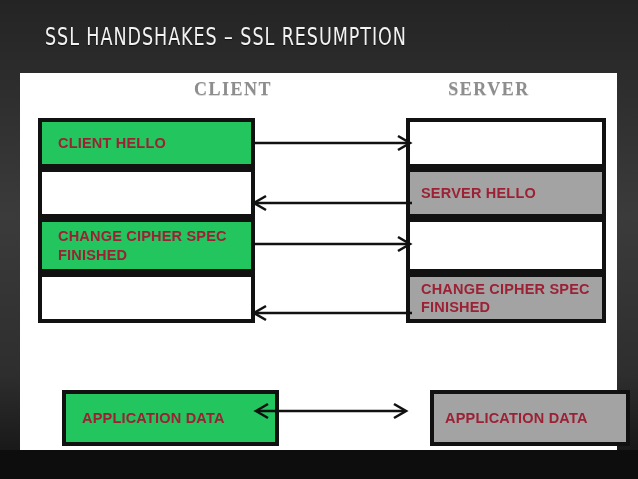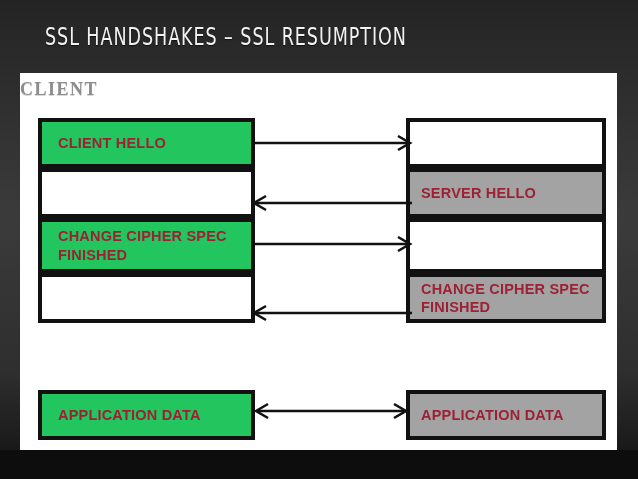--- a/index.html
+++ b/index.html
@@ -31,21 +31,21 @@
   }
   
   .col-caption {
     position:absolute; top:6px;
     font-family:"Liberation Serif","DejaVu Serif",serif;
     font-weight:bold; font-size:18px; letter-spacing:1.5px;
     color:#8d8d8d; text-transform:uppercase;
     text-shadow:0 1px 0 #d9d9d9;
     white-space:nowrap;
   }
-  .col-caption.client { left:0; width:236px; text-align:left;font-family:Liberation Serif, serif; }
+  .col-caption.client { left:16px; width:236px; text-align:right;font-family:Liberation Serif, serif; }
   .col-caption.server { left:359px; width:220px; text-align:center; }
 
   
   .box {
     position:absolute;
     border:4px solid #111;
     background:#ffffff;
     display:flex; align-items:center;
     overflow:hidden;
   }
@@ -65,21 +65,21 @@
   .col-server .box { left:386px; width:200px; }
 
   .col-client .box .lbl { padding-left:16px; }
   .col-server .box .lbl { padding-left:11px; }
 
   
   .r1 { top:45px;  height:50px; }
   .r2 { top:95px;  height:50px; }
   .r3 { top:145px; height:55px; }
   .r4 { top:200px; height:50px; }
-  .r5 { top:317px; height:50px; }
+  .r5 { top:317px; height:56px;margin-left:24px; }
 
   
   .arrow {
     position:absolute; height:14px;
   }
   .arrow svg { display:block; overflow:visible; }
 
   
   .footer-strip {
     position:absolute; left:0; bottom:0; width:638px; height:29px;
@@ -89,20 +89,21 @@
 </head>
 <body>
 
 <div id="slide">
 
   <div class="title">SSL HANDSHAKES – SSL RESUMPTION</div>
 
   <div class="panel">
 
     <div class="col-caption client">CLIENT</div>
+    <div class="col-caption server">SERVER</div>
 
     <div class="col-client">
       <div class="box blue r1">
         <span class="lbl">CLIENT HELLO</span>
       </div>
       <div class="box empty r2">
         <span class="lbl"></span>
       </div>
       <div class="box blue r3">
         <span class="lbl">CHANGE CIPHER SPEC

